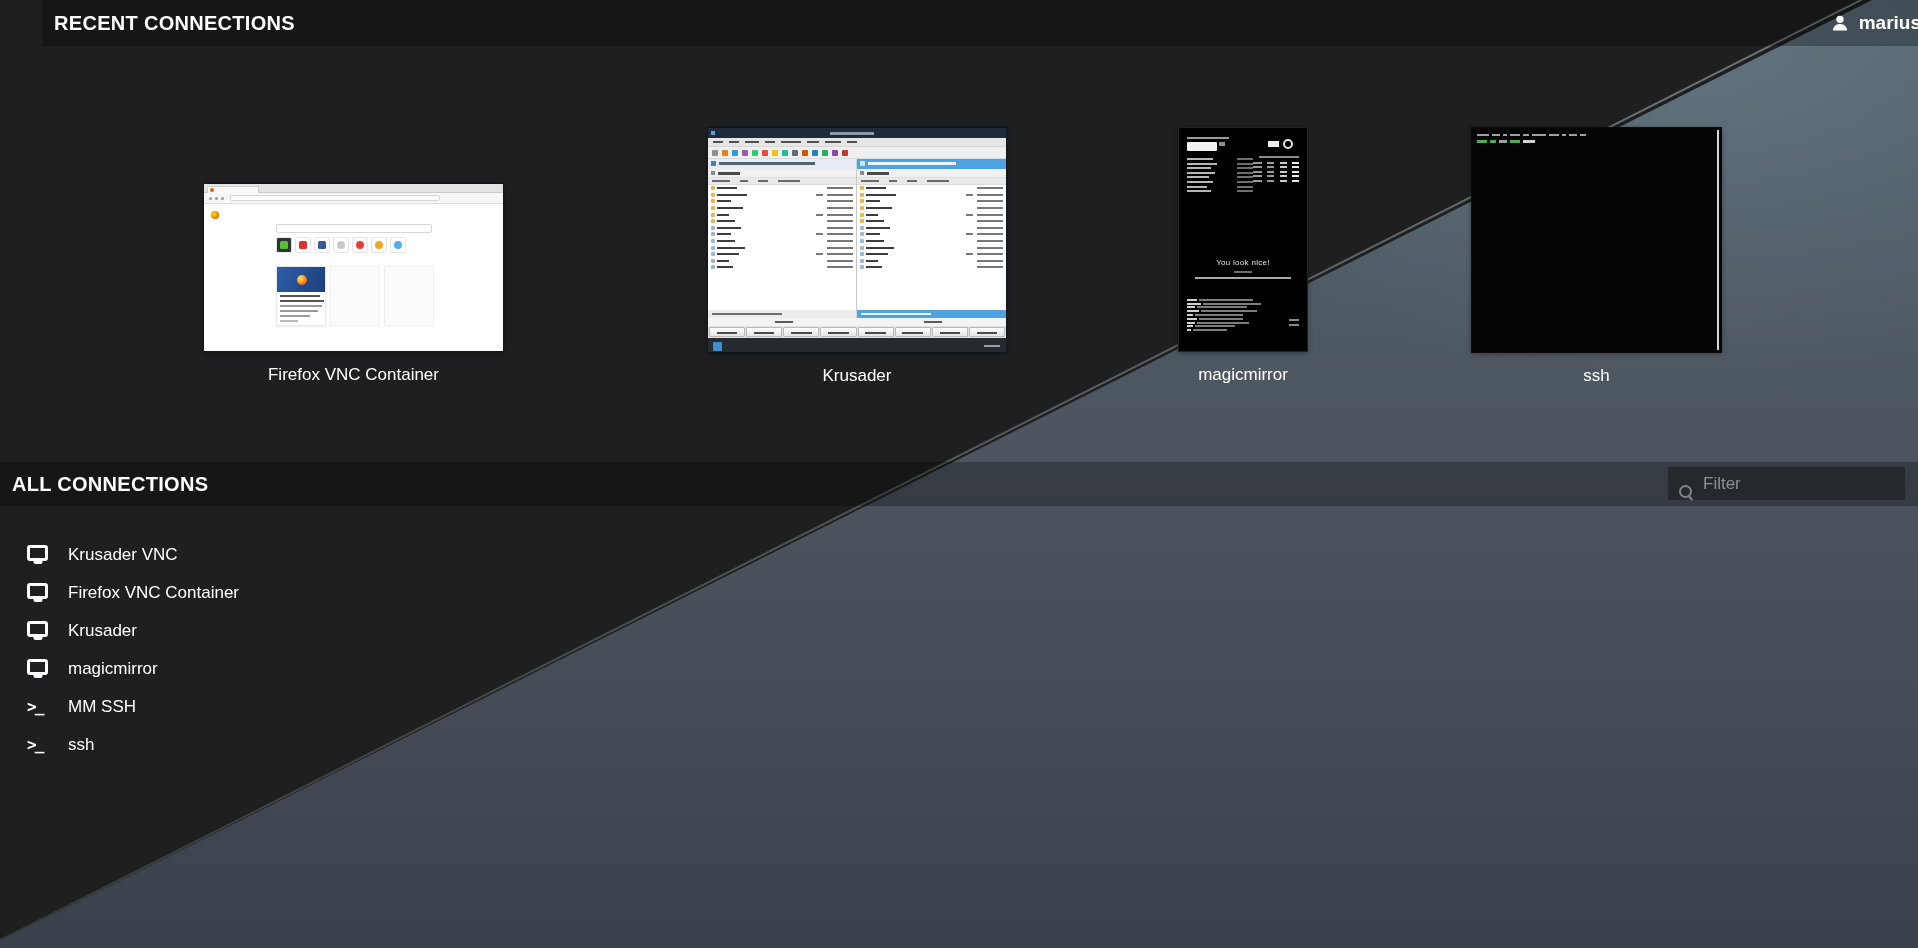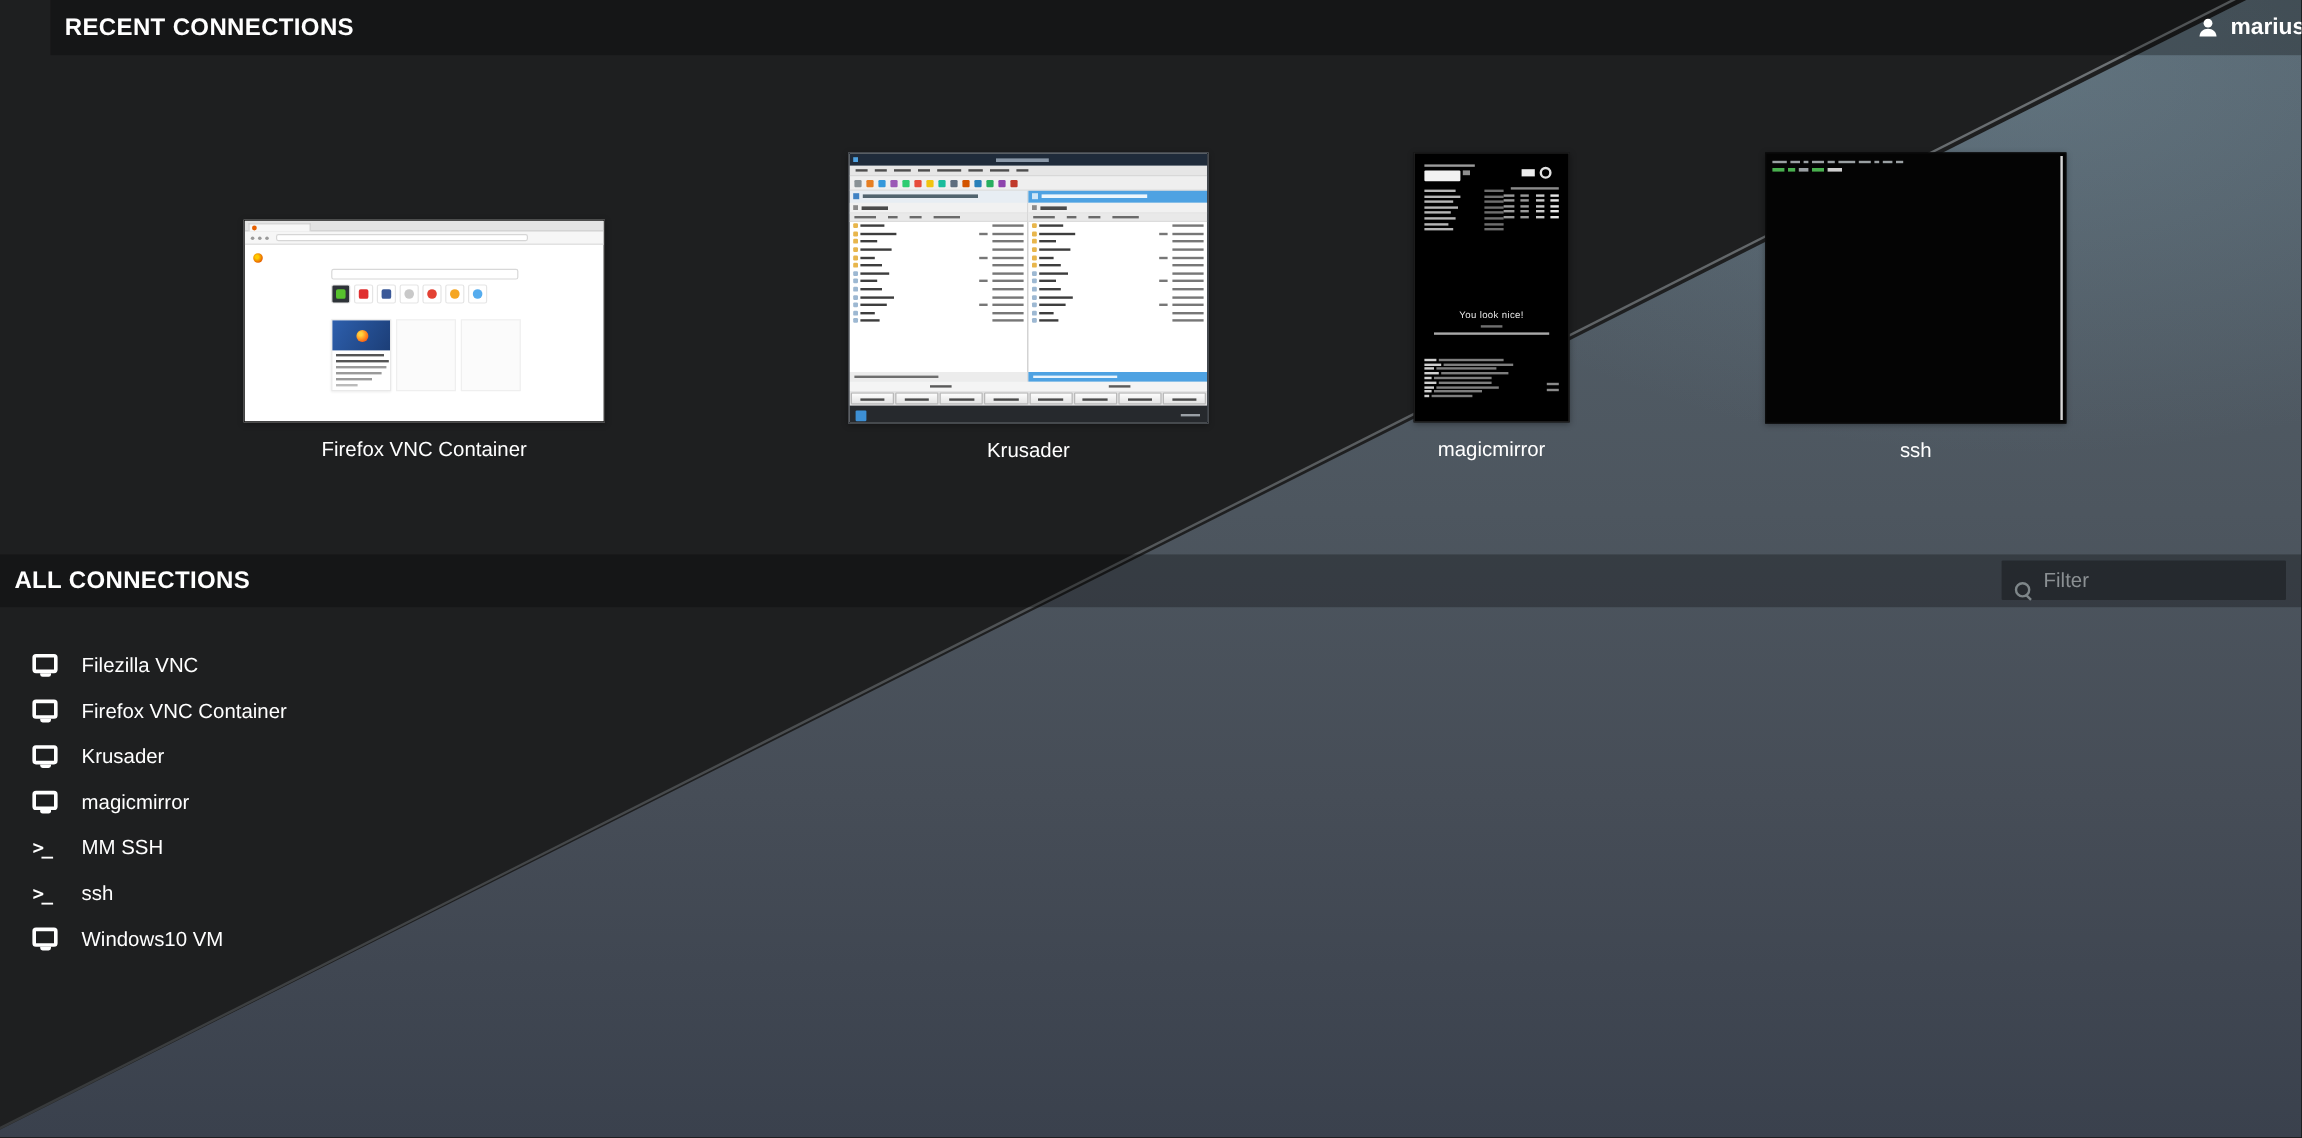--- a/index.html
+++ b/index.html
@@ -652,21 +652,21 @@
       <input class="filter-input" type="text" placeholder="Filter" style="">
     </div>
   </div>
 
   <ul class="conn-list" id="conn-list">
     <li class="conn-item">
       <span class="icon-slot">
         <span class="icon-monitor"></span>
 
       </span>
-      <span class="conn-label">Filezilla VNC</span>
+      <span class="conn-label">Krusader VNC</span>
     </li>
 
     <li class="conn-item">
       <span class="icon-slot">
         <span class="icon-monitor"></span>
 
       </span>
       <span class="conn-label">Firefox VNC Container</span>
     </li>
 
@@ -696,22 +696,15 @@
 
     <li class="conn-item">
       <span class="icon-slot">
 
         <span class="icon-terminal">&gt;_</span>
       </span>
       <span class="conn-label">ssh</span>
     </li>
 
 
-    <li class="conn-item">
-      <span class="icon-slot">
-        <span class="icon-monitor"></span>
-
-      </span>
-      <span class="conn-label">Windows10 VM</span>
-    </li>
   </ul>
 
 </div>
 
 </body></html>

